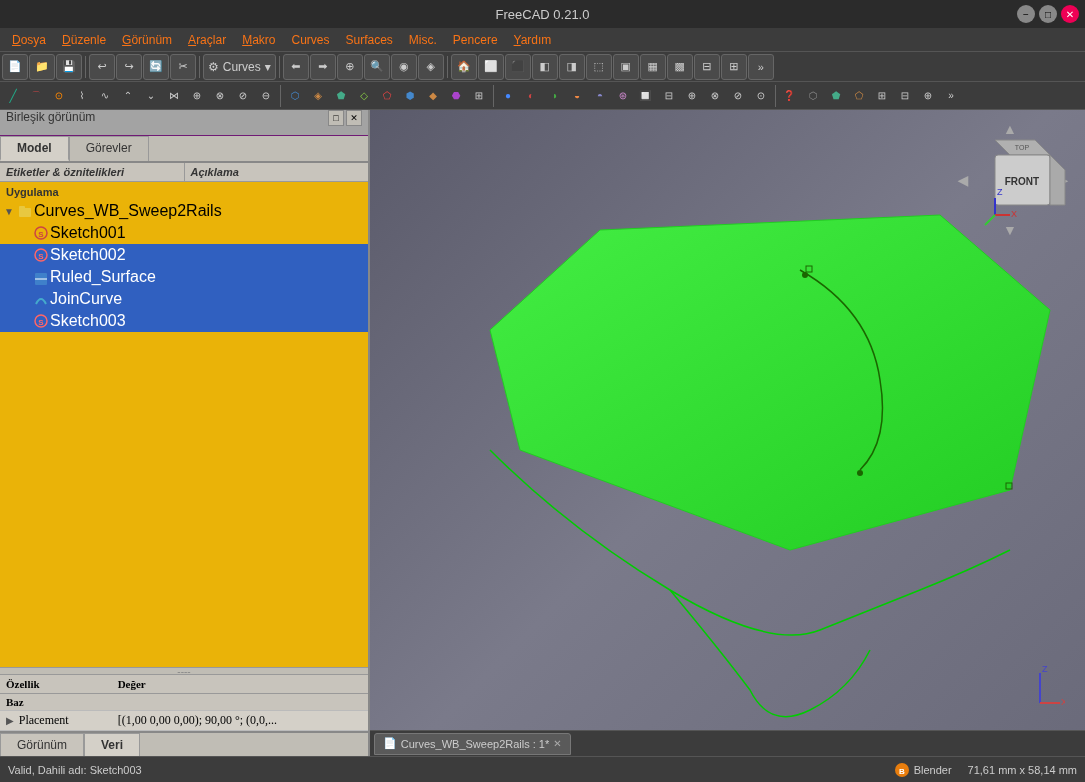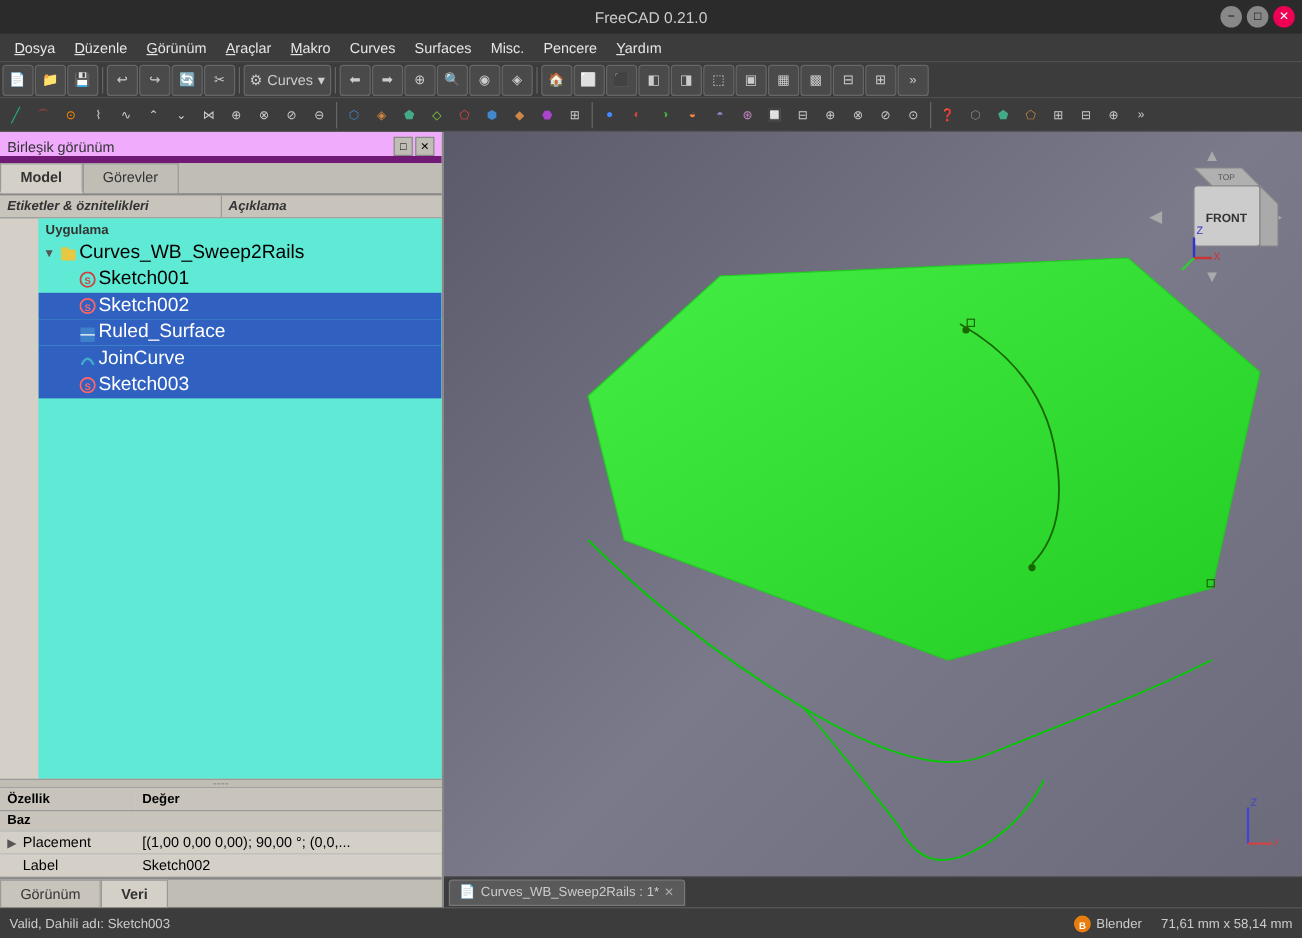--- a/index.html
+++ b/index.html
@@ -40,21 +40,21 @@
     #menubar {
       background: #3c3c3c;
       height: 24px;
       display: flex;
       align-items: center;
       padding: 0 4px;
       border-bottom: 1px solid #555;
     }
     .menu-item {
       padding: 2px 8px;
-      color: #e5e5e5;
+      color: #f97316;
       cursor: pointer;
       font-size: 12px;
       white-space: nowrap;
     }
     .menu-item u { text-decoration: underline; }
 
     
     .toolbar-row {
       background: #3c3c3c;
       height: 30px;
@@ -131,27 +131,27 @@
       background: #d4d0c8;
       color: #000;
       display: flex;
       flex-direction: column;
       flex-shrink: 0;
       border-right: 2px solid #888;
     }
 
     
     .panel-header {
-      background: #f0abfc;
+      background: #a3a3a3;
       height: 26px;
       display: flex;
-      align-items: flex-end;
+      align-items: flex-start;
       justify-content: space-between;
       padding: 0 6px;
-      border-bottom: 6px solid #701a75;
+      border-bottom: 1px solid #701a75;
       font-size: 12px;
     }
     .panel-header-title { font-weight: normal; color: #333; }
     .panel-header-btns { display: flex; gap: 2px; }
     .panel-header-btn {
       width: 16px; height: 16px;
       background: #c0bdb5;
       border: 1px solid #888;
       cursor: pointer;
       display: flex; align-items: center; justify-content: center;
@@ -193,24 +193,23 @@
       font-weight: bold;
       font-style: italic;
     }
     .labels-cell:first-child { flex: 1; border-right: 1px solid #999; }
     .labels-cell:last-child { flex: 1; }
 
     
     .tree-area {
       flex: 1;
       overflow-y: auto;
-      background: #5eead4;
+      background: #eab308;
       padding: 2px 0;
       min-height: 150px;
-      margin-left: 32px;
     }
     .tree-section-label {
       padding: 2px 6px;
       font-size: 11px;
       color: #333;
       font-weight: bold;
     }
     .tree-item {
       display: flex;
       align-items: center;
@@ -242,20 +241,21 @@
     
     .props-area {
       background: #d4d0c8;
       padding: 0;
       overflow: auto;
     }
     .props-table {
       width: 100%;
       border-collapse: collapse;
       font-size: 12px;
+      font-family: Liberation Serif, serif;
     }
     .props-table th {
       background: #c8c4bc;
       padding: 3px 6px;
       text-align: left;
       border-bottom: 1px solid #999;
       font-weight: bold;
       font-size: 11px;
     }
     .props-section {
@@ -574,27 +574,20 @@
           <tr>
             <td colspan="2" class="props-section">Baz</td>
           </tr>
           <tr>
             <td>
               <span class="props-expand">▶</span>
               <span>Placement</span>
             </td>
             <td>[(1,00 0,00 0,00); 90,00 °; (0,0,...</td>
           </tr>
-          <tr>
-            <td>
-              <span class="props-expand" style="visibility:hidden;">▶</span>
-              <span>Label</span>
-            </td>
-            <td>Sketch002</td>
-          </tr>
         </tbody>
       </table>
     </div>
 
     <div class="panel-bottom-tabs">
       <div class="panel-bottom-tab">Görünüm</div>
       <div class="panel-bottom-tab active">Veri</div>
     </div>
   </div>
 

